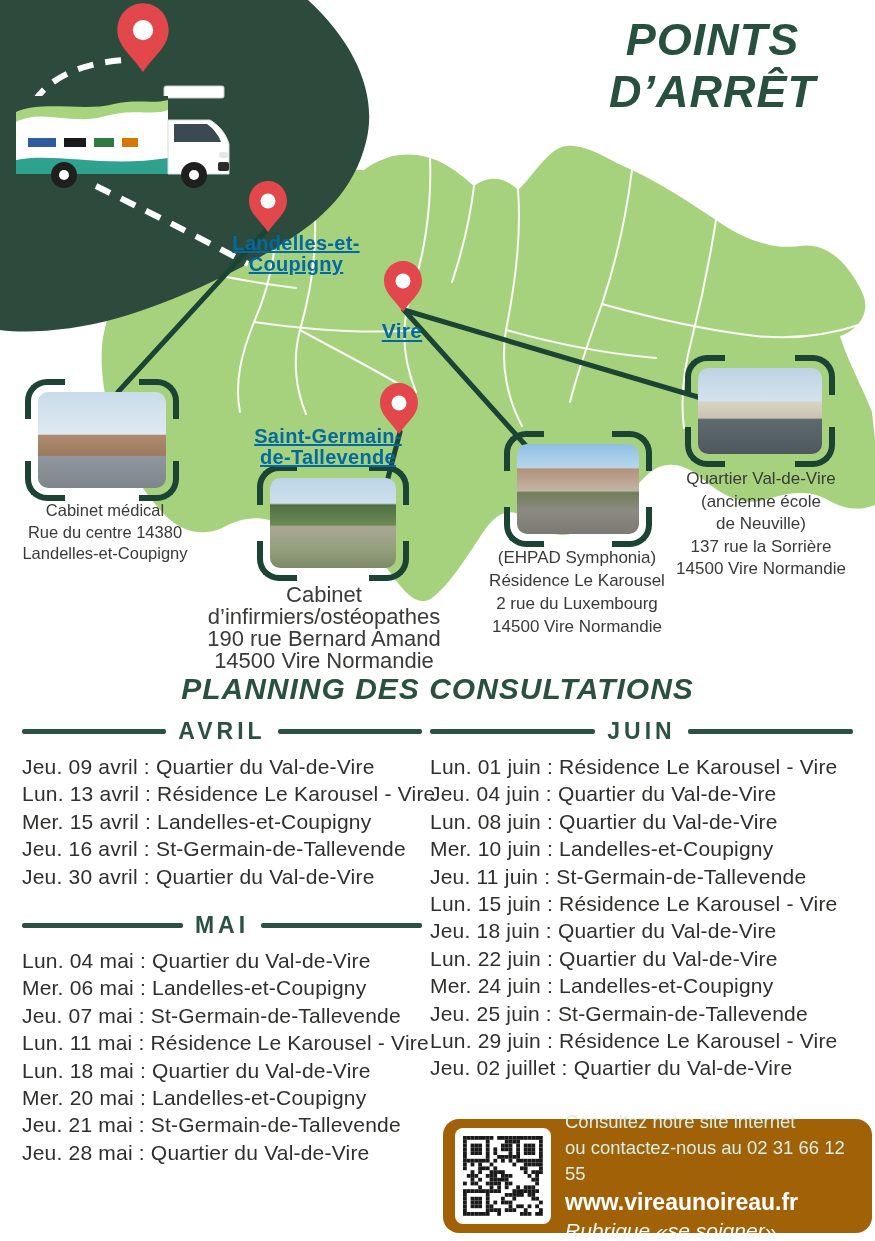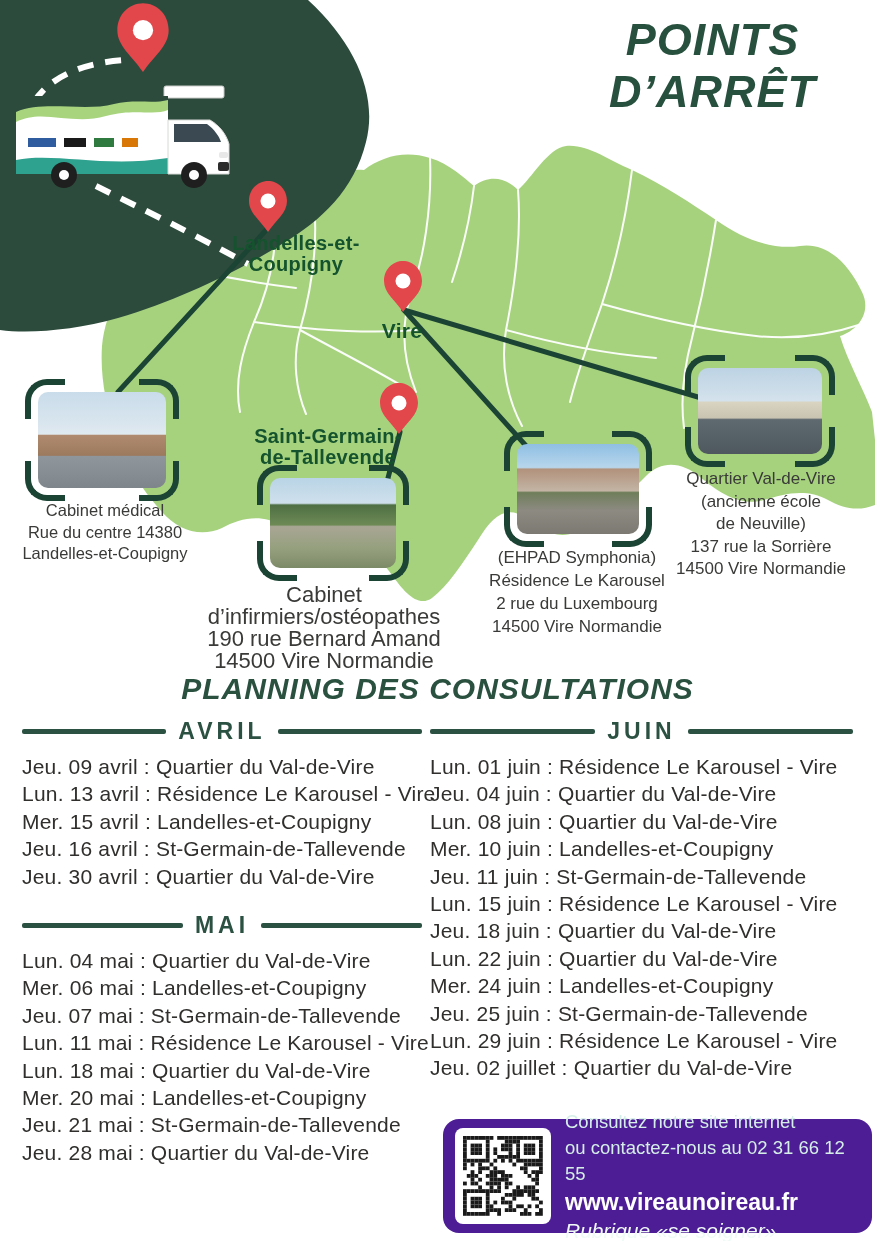--- a/index.html
+++ b/index.html
@@ -10,21 +10,21 @@
   .scene{position:absolute;left:0;top:0;z-index:1;}
   
   .title{
     position:absolute;left:560px;top:14px;width:305px;z-index:5;
     text-align:center;font-style:italic;font-weight:700;
     font-size:45px;line-height:52px;color:#27503e;letter-spacing:1px;
   }
   
   .pin-label{
     position:absolute;z-index:6;text-align:center;font-weight:700;
-    font-size:20px;line-height:21px;color:#14532d;letter-spacing:.3px;
+    font-size:20px;line-height:21px;color:#0369a1;letter-spacing:.3px;text-decoration:underline;
   }
   .pin-label span{display:block;}
   .pl-landelles{left:203px;top:233px;width:186px;}
   .pl-vire{left:352px;top:320px;width:100px;font-size:21px;}
   .pl-stgermain{left:238px;top:426px;width:180px;}
   
   .photo{position:absolute;border-radius:10px;z-index:4;}
   .ph-cabinet{left:38px;top:392px;width:128px;height:96px;
     background:linear-gradient(180deg,#c9dcea 0%,#dfe9f0 44%,#b08a6e 45%,#9c7a5e 66%,#8f969c 67%,#7e858b 100%);}
   .ph-stgermain{left:270px;top:478px;width:126px;height:90px;
@@ -55,21 +55,21 @@
   .col-right{flex:1;}
   .month-head{display:flex;align-items:center;gap:12px;margin:0 4px;}
   .rule{flex:1;height:5px;background:#2b5143;border-radius:2px;}
   .month-name{font-weight:700;font-size:23px;color:#2b5143;letter-spacing:4px;}
   ul.entries{list-style:none;margin:8px 0 0 0;padding:0 0 0 4px;}
   ul.entries li{font-size:21px;line-height:27.4px;color:#302f2d;letter-spacing:.2px;white-space:nowrap;}
   .month + .month{margin-top:22px;}
   
   .contact{
     position:absolute;left:443px;top:1119px;width:429px;height:114px;z-index:6;
-    background:#4c1d95;border-radius:16px;display:flex;align-items:center;
+    background:#a16207;border-radius:16px;display:flex;align-items:center;
     padding:0 12px;box-sizing:border-box;gap:14px;
   }
   .qr-wrap{width:96px;height:96px;background:#ffffff;border-radius:8px;
     display:flex;align-items:center;justify-content:center;flex:none;}
   .contact-text{display:flex;flex-direction:column;justify-content:center;}
   .c-line{font-size:18.5px;line-height:26px;color:#d5efe8;}
   .c-site{font-size:23px;line-height:30px;font-weight:700;color:#ffffff;}
   .c-rub{font-size:21px;line-height:27px;font-style:italic;color:#f0faf7;}
 </style>
 </head>

